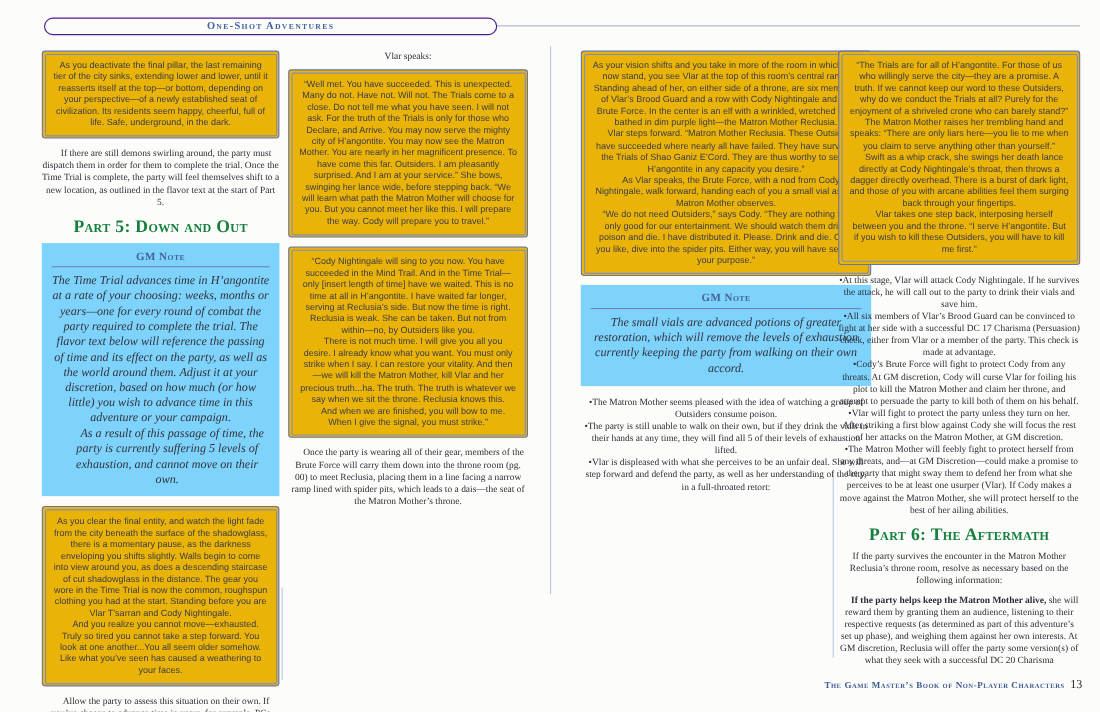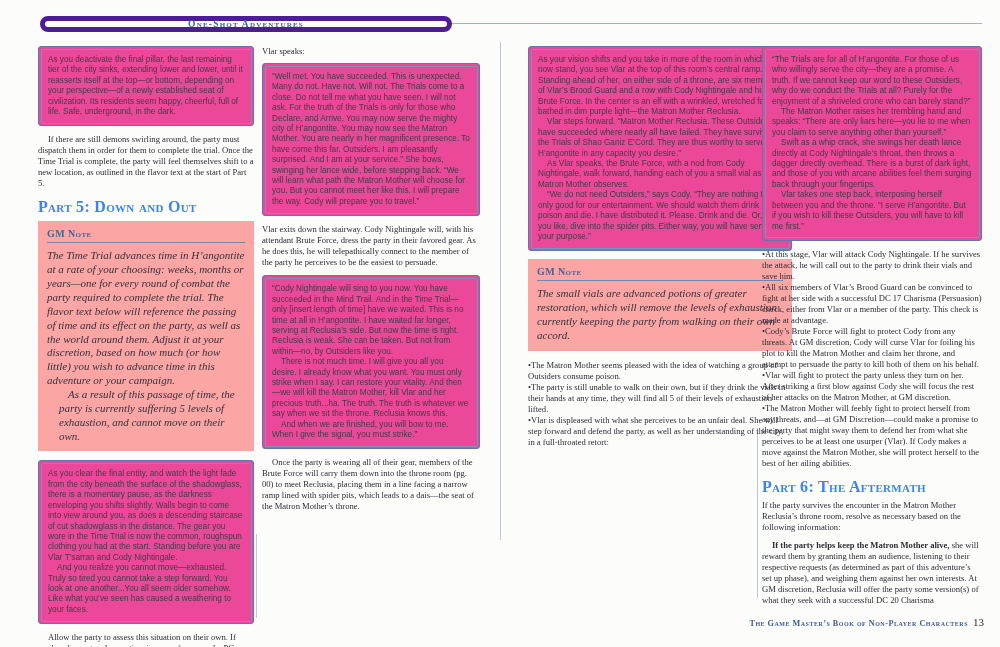--- a/index.html
+++ b/index.html
@@ -6,78 +6,78 @@
   html, body { width: 1000px; height: 647px; }
   body { background: #f4f4f2; font-family: "Liberation Serif", serif; }
   .page {
     position: relative; width: 1000px; height: 647px;
     background: #fcfcfb; overflow: hidden;
   }
 
   
   .pill {
     position: absolute; left: 40px; top: 16px; width: 412px; height: 16px;
-    border: 5px solid #4c1d95; border-radius: 9px;
+    border: 1px solid #4c1d95; border-radius: 9px;
     display: flex; align-items: center; justify-content: center;
     background: #fcfcfb;
   }
   .pill span {
     font-variant: small-caps; font-weight: bold; color: #44639c;
     font-size: 9.5px; letter-spacing: 1.2px;
   }
   .top-rule { position: absolute; left: 451px; top: 23px; width: 531px; height: 1px; background: #a5b1cb; }
 
   
   .vrule { position: absolute; width: 1px; background: #bcc7da; }
   .vrule-center { left: 500px; top: 42px; height: 498px; }
   .vrule-left   { left: 256px; top: 534px; height: 84px; }
   .vrule-right  { left: 757px; top: 428px; height: 170px; }
 
   
-  .col { position: absolute; top: 44px; }
+  .col { position: absolute; top: 44px; text-align: center; }
   .col-1 { left: 38px;  width: 216px; }
   .col-2 { left: 262px; width: 218px; }
   .col-3 { left: 528px; width: 264px; }
   .col-4 { left: 762px; width: 220px; }
 
   
   .body { font-size: 8.6px; line-height: 1.28; color: #2c2c34; margin: 6px 0 7px; }
   .indent { text-indent: 10px; }
   .intro { margin: 2px 0 6px; }
 
   
   .fbox {
     position: relative; border: 1.5px solid #6474ac; border-radius: 3px;
-    padding: 3px; margin: 2px 0 8px; background: #ec4899;
+    padding: 3px; margin: 2px 0 8px; background: #eab308;
   }
   .fbox::before {
     content: ""; position: absolute; inset: 1.5px;
     border: 1px solid #8violet090b8; border: 1px solid #8090b8;
     border-radius: 2px; pointer-events: none;
   }
   .fbox-inner {
     position: relative; padding: 5px 6px;
     font-family: "Liberation Sans", sans-serif;
     font-size: 8.2px; line-height: 1.27; color: #3c3d46;
   }
   .fbox-inner p + p { text-indent: 9px; }
 
   
-  .gmnote { background: #fca5a5; padding: 7px 9px 8px; margin: 5px 0 9px; }
+  .gmnote { background: #7dd3fc; padding: 7px 9px 8px; margin: 5px 0 9px; }
   .gmnote-title {
     font-variant: small-caps; color: #44639c; font-size: 10px; font-weight: bold;
     letter-spacing: 0.4px; border-bottom: 1px solid #7384b2;
     padding-bottom: 3px; margin-bottom: 6px;
   }
   .gmnote p { font-size: 11px; line-height: 1.26; color: #32323c; font-style: italic; }
   .gmnote p + p { text-indent: 9px; margin-left: 12px; }
 
   
   .part-heading {
-    font-variant: small-caps; color: #3b82f6; font-size: 16px; font-weight: 600;
+    font-variant: small-caps; color: #15803d; font-size: 16px; font-weight: 600;
     letter-spacing: 0.3px; margin: 9px 0 4px;
   }
 
   
   .bullet { font-size: 8.6px; line-height: 1.28; color: #2c2c34; margin: 0; }
   .bullet::before { content: "\2022 "; }
 
   
   .footer {
     position: absolute; right: 16px; top: 616px;
@@ -125,21 +125,20 @@
     <p class="body indent">Allow the party to assess this situation on their own. If you’ve chosen to advance time in years, for example, PCs with human blood might have gone from being visibly in their teens to their mid-20s. Those with the ability to grow facial hair might find that their smooth cheeks are now covered in wooly, unkempt beards.</p>
   </div>
 
   <div class="col col-2">
     <p class="body intro">Vlar speaks:</p>
     <div class="fbox">
       <div class="fbox-inner">
         <p>“Well met. You have succeeded. This is unexpected. Many do not. Have not. Will not. The Trials come to a close. Do not tell me what you have seen. I will not ask. For the truth of the Trials is only for those who Declare, and Arrive. You may now serve the mighty city of H’angontite. You may now see the Matron Mother. You are nearly in her magnificent presence. To have come this far. Outsiders. I am pleasantly surprised. And I am at your service.” She bows, swinging her lance wide, before stepping back. “We will learn what path the Matron Mother will choose for you. But you cannot meet her like this. I will prepare the way. Cody will prepare you to travel.”</p>
       </div>
     </div>
-    <p class="body">Vlar exits down the stairway. Cody Nightingale will, with his attendant Brute Force, dress the party in their favored gear. As he does this, he will telepathically connect to the member of the party he perceives to be the easiest to persuade.</p>
     <div class="fbox">
       <div class="fbox-inner">
         <p>“Cody Nightingale will sing to you now. You have succeeded in the Mind Trail. And in the Time Trial—only [insert length of time] have we waited. This is no time at all in H’angontite. I have waited far longer, serving at Reclusia’s side. But now the time is right. Reclusia is weak. She can be taken. But not from within—no, by Outsiders like you.</p>
         <p>There is not much time. I will give you all you desire. I already know what you want. You must only strike when I say. I can restore your vitality. And then—we will kill the Matron Mother, kill Vlar and her precious truth...ha. The truth. The truth is whatever we say when we sit the throne. Reclusia knows this.</p>
         <p>And when we are finished, you will bow to me. When I give the signal, you must strike.”</p>
       </div>
     </div>
     <p class="body indent">Once the party is wearing all of their gear, members of the Brute Force will carry them down into the throne room (pg. 00) to meet Reclusia, placing them in a line facing a narrow ramp lined with spider pits, which leads to a dais—the seat of the Matron Mother’s throne.</p>
   </div>
 

